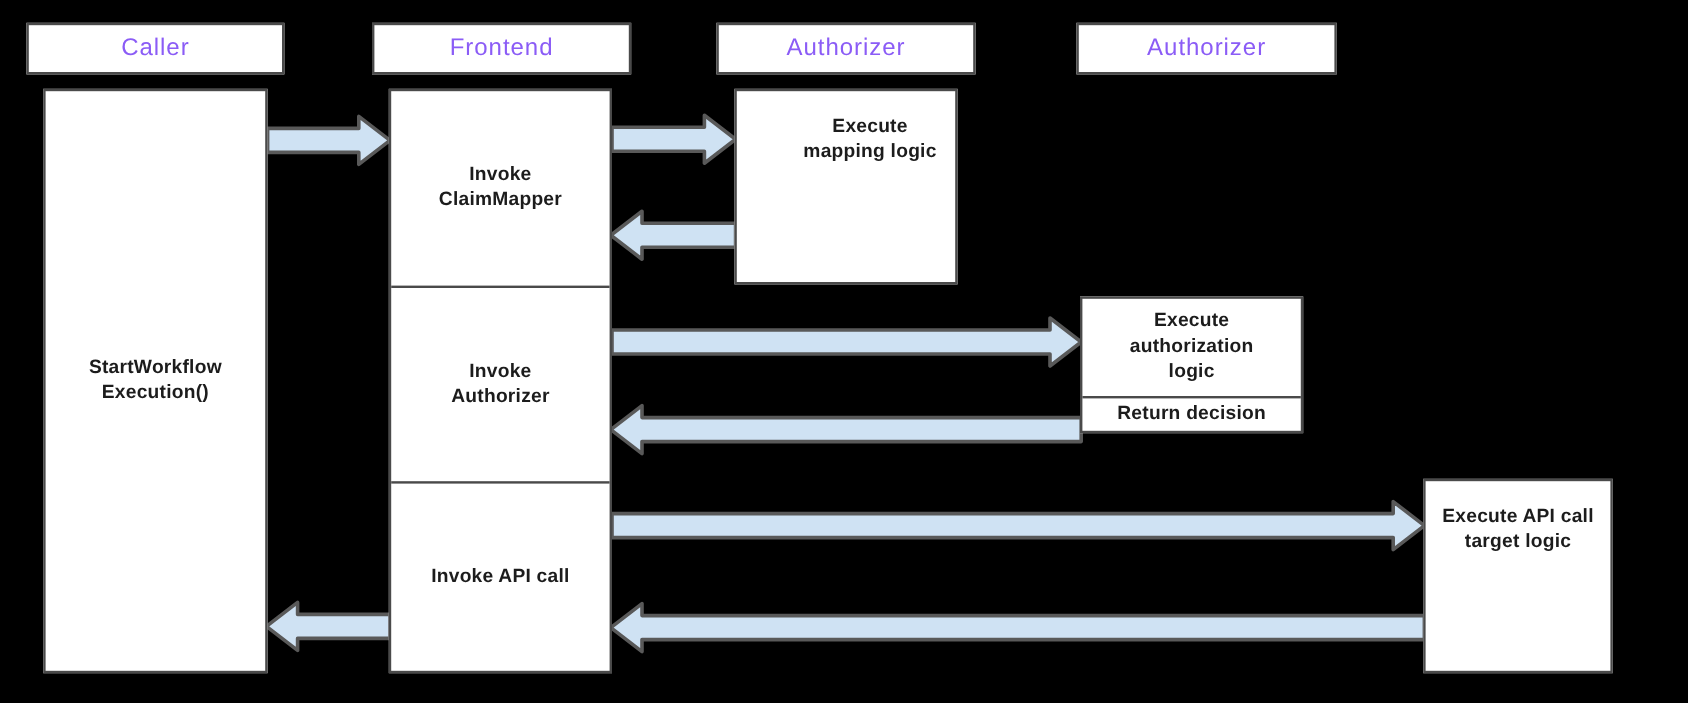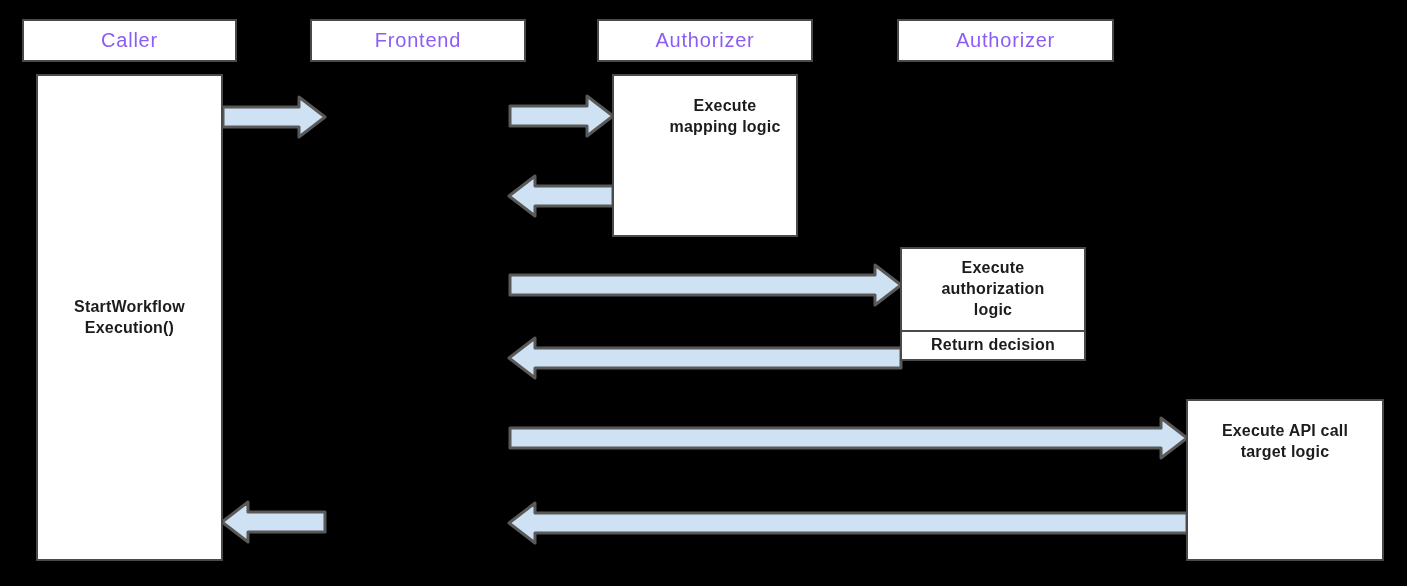--- a/index.html
+++ b/index.html
@@ -66,21 +66,21 @@
   .hdr-caller      { left: 22px;   width: 215px; }
   .hdr-frontend    { left: 310px;  width: 216px; }
   .hdr-claimmapper { left: 597px;  width: 216px; }
   .hdr-authorizer  { left: 885px;  width: 217px; margin-left: 12px; }
   .hdr-calltarget  { left: 1172px; width: 215px; }
 
   .act-caller      { left: 36px;   top: 74px;  width: 187px; height: 487px; justify-content: center; }
   .act-frontend    { left: 324px;  top: 74px;  width: 186px; height: 487px; }
   .act-claimmapper { left: 612px;  top: 74px;  width: 186px; height: 163px; }
   .act-authorizer  { left: 900px;  top: 237px; width: 186px; height: 114px; margin-top: 10px; }
-  .act-calltarget  { left: 1186px; top: 399px; width: 198px; height: 162px; }
+  .act-calltarget  { left: 1186px; top: 399px; width: 158px; height: 162px; }
 
   .h162 { height: 162px; }
   .h163 { height: 163px; }
   .h82  { height: 82px; padding-left: 40px;  }
   .h81  { height: 81px;  }
   .grow { flex: 1; }
 </style>
 </head>
 <body>
 
@@ -111,20 +111,31 @@
   <div class="lane-header hdr-authorizer">
     <span>Authorizer</span>
   </div>
 
   <div class="activation act-caller">
     <div class="segment grow">
       <span class="seg-label" style="max-width:150px">StartWorkflow Execution()</span>
     </div>
   </div>
 
+  <div class="activation act-frontend">
+    <div class="segment h162">
+      <span class="seg-label" style="max-width:115px">Invoke ClaimMapper</span>
+    </div>
+    <div class="segment h163">
+      <span class="seg-label" style="max-width:115px">Invoke Authorizer</span>
+    </div>
+    <div class="segment grow">
+      <span class="seg-label" style="max-width:145px">Invoke API call</span>
+    </div>
+  </div>
 
   <div class="activation act-claimmapper">
     <div class="segment h82">
       <span class="seg-label" style="max-width:118px">Execute mapping logic</span>
     </div>
   </div>
 
   <div class="activation act-authorizer">
     <div class="segment h81">
       <span class="seg-label" style="max-width:118px">Execute authorization logic</span>

